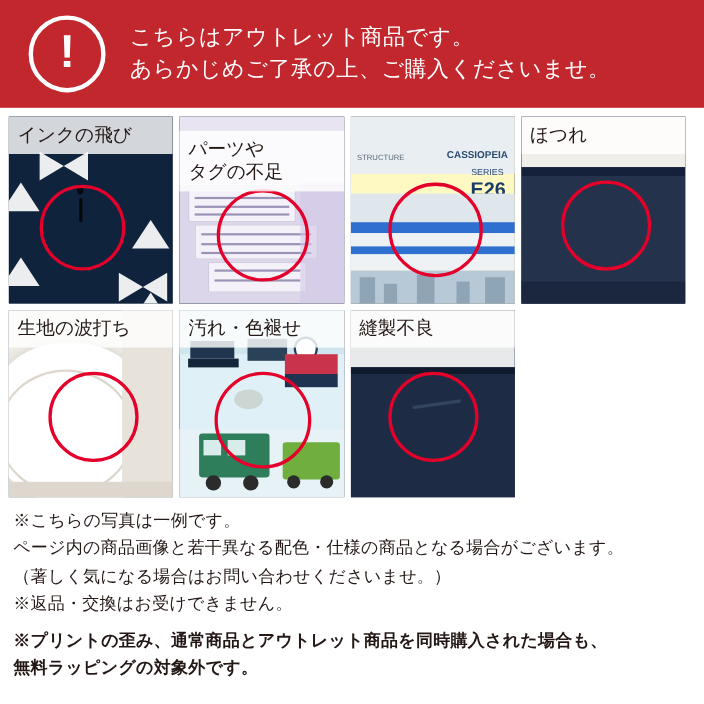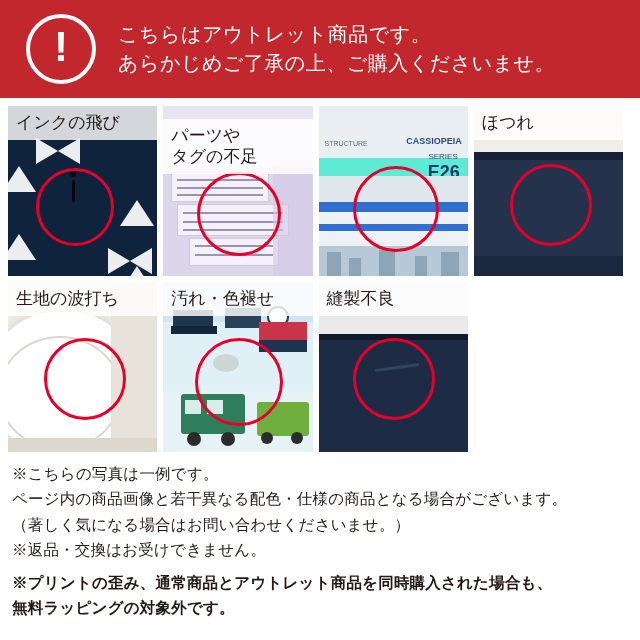--- a/index.html
+++ b/index.html
@@ -139,21 +139,21 @@
     height: 2px;
     background: #9a93b5;
     left: 5px; right: 5px;
   }
 
   
   .ph-check { background: #1b4fa0; }
   .ph-check .sq { position: absolute; }
 
   
-  .ph-train { background: #5eead4; }
+  .ph-train { background: #fef9c3; }
 
   
   .ph-wave { background: #efece6; }
 
   
   .ph-fray { background: #26344f; }
 
   
   .ph-stain { background: #dff0f6; }
 

